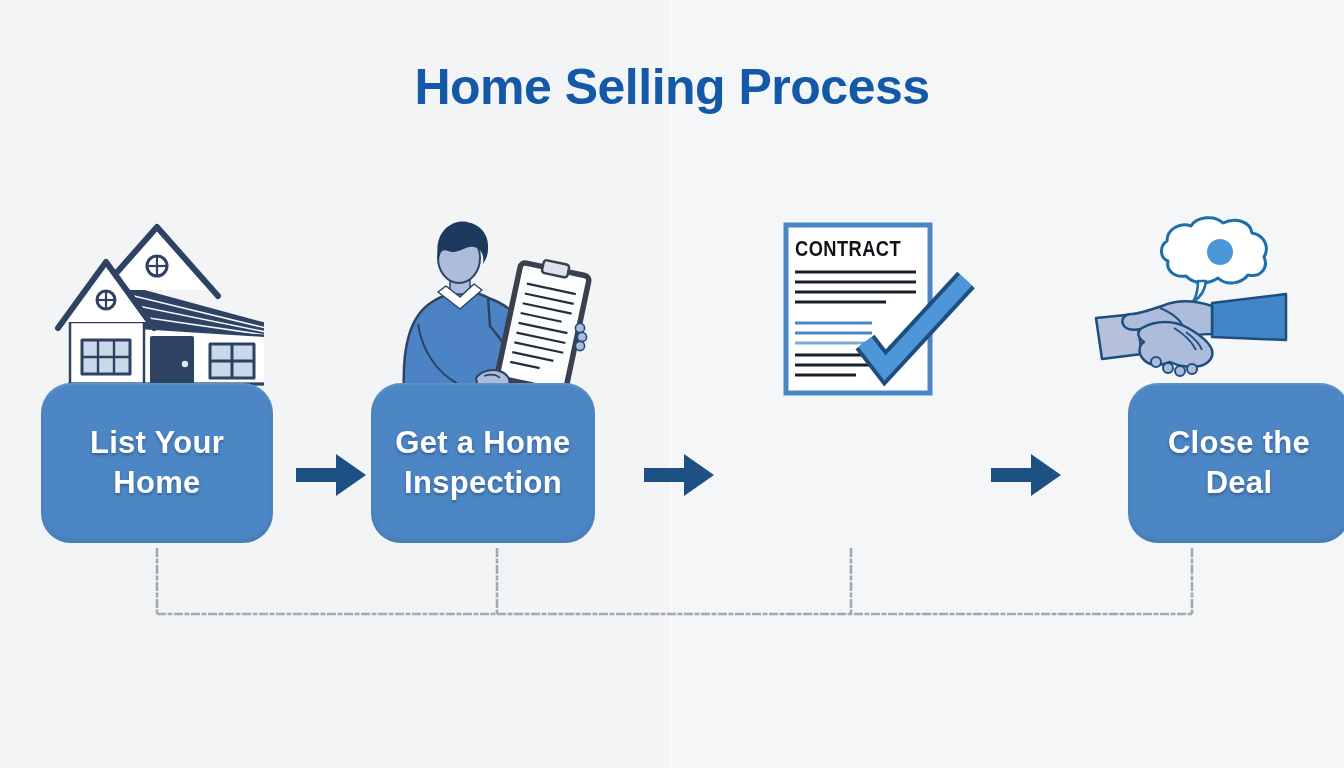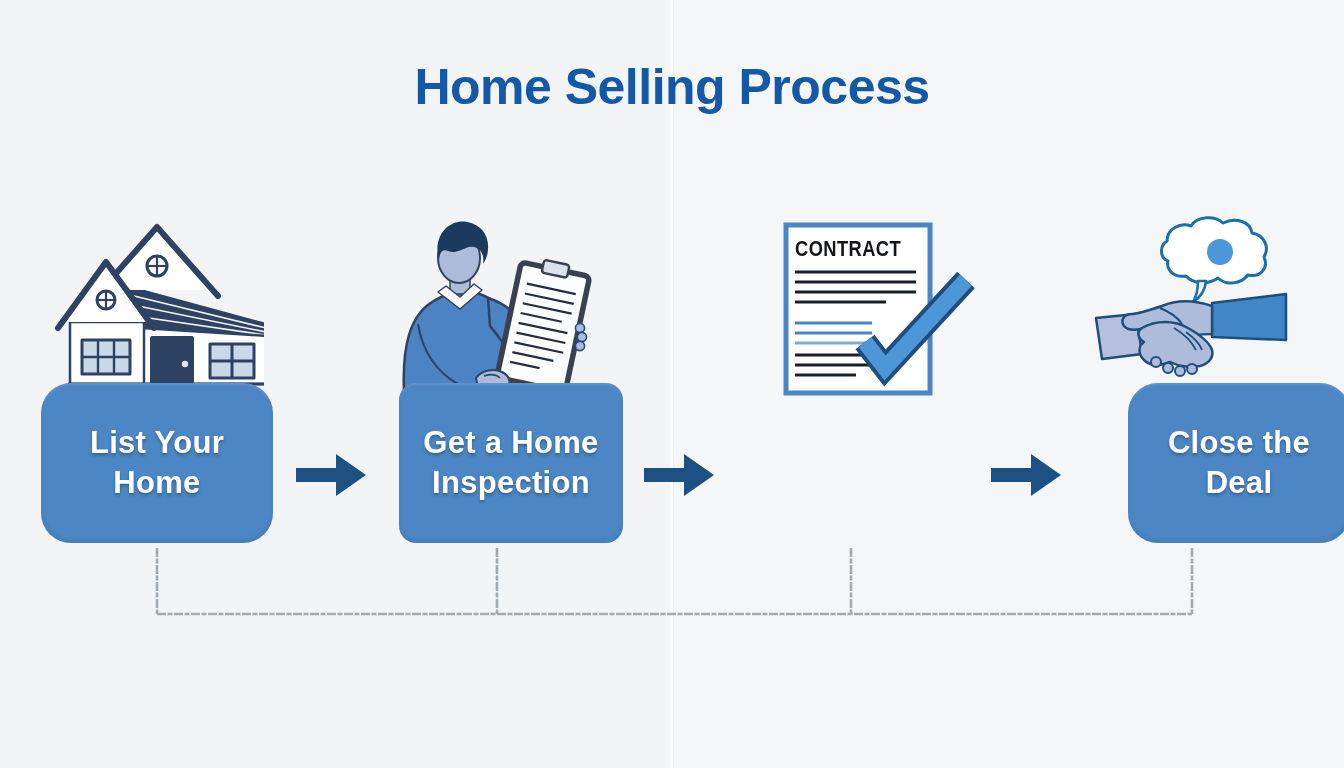--- a/index.html
+++ b/index.html
@@ -38,21 +38,21 @@
     position:absolute;top:383px;height:160px;border-radius:30px;
     background:var(--box_blue);z-index:2;
     display:flex;align-items:center;justify-content:center;
     box-shadow:inset 0 -3px 4px rgba(20,40,70,.10), inset 0 2px 2px rgba(255,255,255,.12);
   }
   .box .label{
     color:var(--box_text);font-size:31px;font-weight:bold;line-height:1.28;
     text-align:center;white-space:pre-line;letter-spacing:.3px;
     text-shadow:0 2px 3px rgba(10,30,60,.35);
   }
-  .b1{left:41px;width:232px;} .b2{left:399px;width:224px;border-radius:17px;}
+  .b1{left:41px;width:232px;} .b2{left:371px;width:224px;}
   .b3{left:737px;width:228px;} .b4{left:1128px;width:222px;}
   .icon{position:absolute;z-index:1;}
   .icon.front{z-index:3;}
   .arrow{position:absolute;top:452px;width:70px;height:46px;z-index:2;}
   .a1{left:296px;} .a2{left:644px;} .a3{left:991px;}
   .connector{position:absolute;left:0;top:540px;width:1344px;height:90px;z-index:0;}
   
   .f-navy{fill:var(--icon_navy);} .s-navy{stroke:var(--icon_navy);}
   .f-white{fill:#ffffff;} .f-skin{fill:var(--icon_skin);}
   .f-win{fill:var(--icon_light_blue_fill);}

